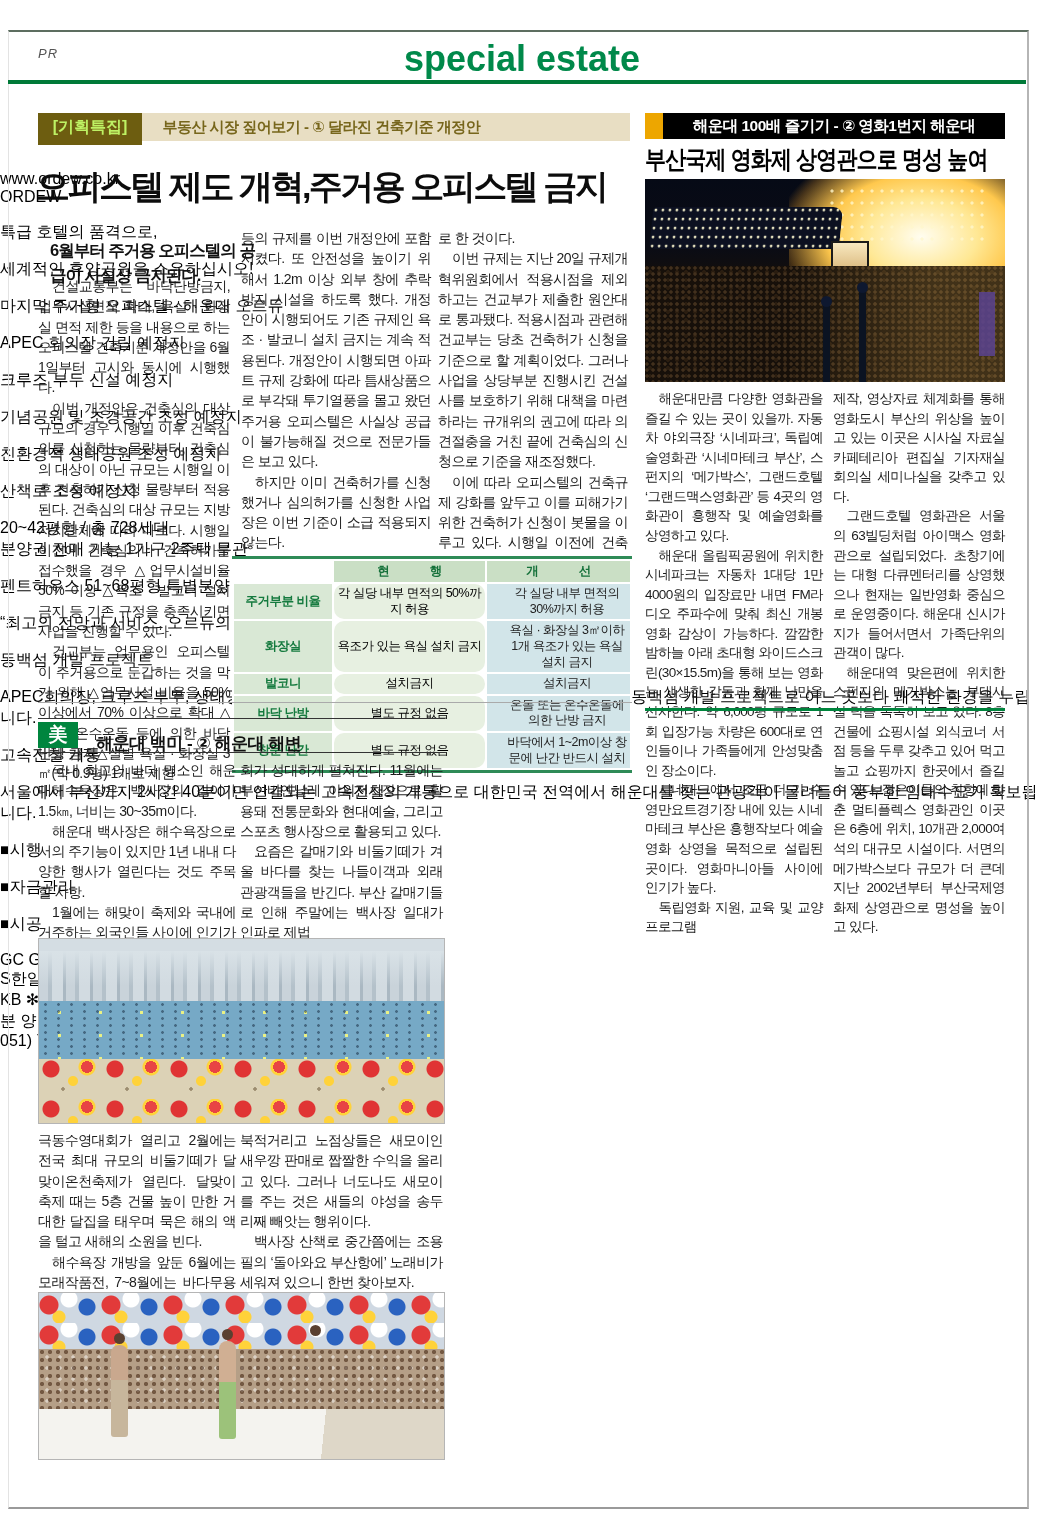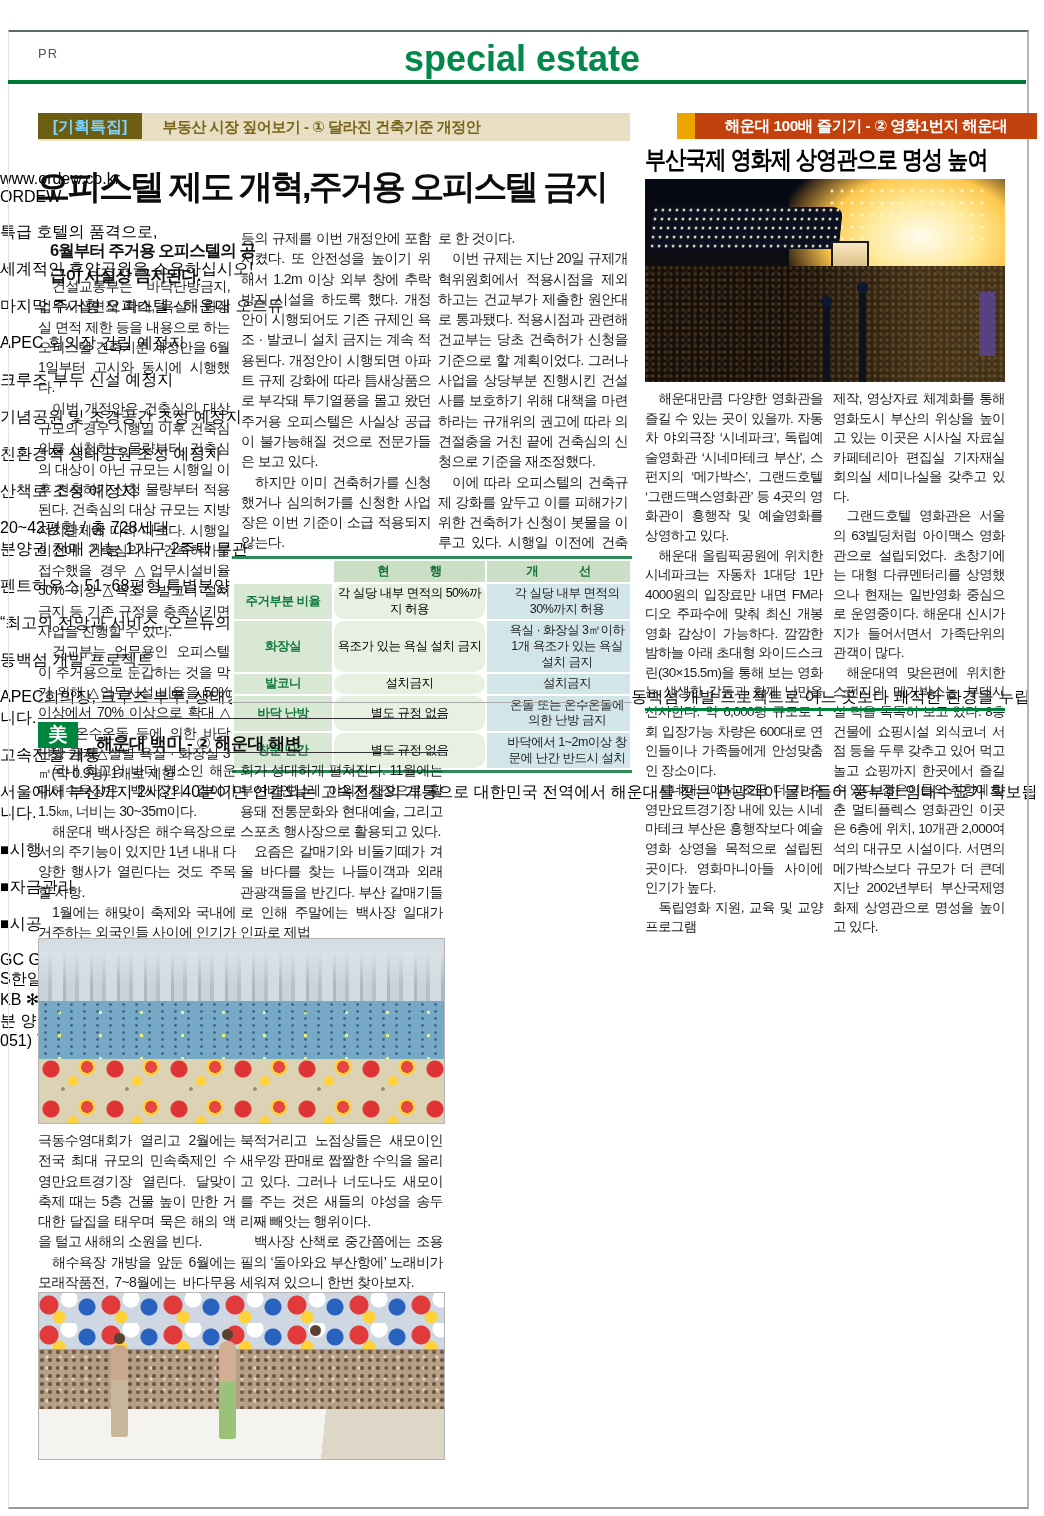--- a/index.html
+++ b/index.html
@@ -1,47 +1,47 @@
 <!DOCTYPE html>
 <html><head>
 <meta charset="utf-8">
 <style>
   html,body{margin:0;padding:0;background:#fff;}
   body{font-family:"Liberation Sans","DejaVu Sans",sans-serif;}
   #page{position:relative;width:1044px;height:1516px;background:#fff;overflow:hidden;}
   
   .frame{position:absolute;left:8px;top:30px;width:1018px;height:1475px;border-top:2px solid #5d6e60;border-right:2px solid #b5b5b5;border-bottom:2px solid #9a9a9a;border-left:1px solid #e3e3e3;pointer-events:none;}
   
-  .pr{position:absolute;left:38px;top:46px;font-size:13px;color:#555;letter-spacing:1px;}
+  .pr{position:absolute;left:38px;top:46px;font-size:13px;color:#555;letter-spacing:1px;font-style:italic;}
   .section-title{position:absolute;left:0;top:38px;width:1044px;margin:0;text-align:center;font-size:36px;font-weight:bold;color:#00894a;letter-spacing:0;}
   .green-rule{position:absolute;left:8px;top:80px;width:1018px;height:4px;background:#007a38;}
   
   .f-kicker{position:absolute;left:38px;top:113px;width:592px;height:28px;background:#e8dec3;}
-  .f-kicker .badge{display:inline-block;width:104px;height:26px;line-height:28px;background:#6d5d10;color:#7dd3fc;font-weight:bold;font-size:16px;text-align:center;vertical-align:top;}
+  .f-kicker .badge{display:inline-block;width:104px;height:32px;line-height:28px;background:#6d5d10;color:#bef264;font-weight:bold;font-size:16px;text-align:center;vertical-align:top;}
   .f-kicker .ktext{display:inline-block;height:28px;line-height:28px;margin-left:16px;color:#77661c;font-weight:bold;font-size:15px;letter-spacing:-0.5px;vertical-align:top;}
   .f-headline{position:absolute;left:36px;top:164px;margin:0;font-size:34px;font-weight:bold;color:#0c0c0c;letter-spacing:-2.5px;white-space:nowrap;}
   .f-lead{position:absolute;left:38px;top:226px;width:212px;margin:12px;font-size:16.5px;font-weight:bold;color:#111;line-height:1.5;letter-spacing:-1px;}
   
   .ncol{position:absolute;font-size:14px;line-height:1.45;color:#1c1c1c;text-align:justify;letter-spacing:-0.6px;}
   .ncol p{margin:0;text-indent:1em;}
   .ncol p.cont{text-indent:0;}
   .fc1{left:38px;top:276px;width:192px;}
   .fc2{left:241px;top:228px;width:190px;}
   .fc3{left:438px;top:228px;width:190px;}
   
   .reg-table{position:absolute;left:232px;top:556px;width:400px;border-collapse:separate;border-spacing:2px;background:#fff;border-top:3px solid #2e8b57;border-bottom:3px solid #2e8b57;font-size:12.5px;letter-spacing:-0.5px;}
   .reg-table th{background:#cadfc5;color:#15713a;font-weight:bold;padding:2px 0;word-spacing:3em;text-align:center;}
   .reg-table th.blank{background:#fff;}
   .reg-table td{padding:2px 3px;text-align:center;line-height:1.25;}
   .reg-table td.lbl{background:#d9e8d5;color:#157a3e;font-weight:bold;width:92px;}
   .reg-table td.cur{background:#e7f0e1;color:#000000;width:145px;border-radius:10px;}
   .reg-table td.rev{background:#d2e5e9;color:#222;padding-left:20px;}
   .left-bottom-rule{position:absolute;left:38px;top:702px;width:594px;height:1px;background:#aaa;}
   
-  .c-kicker{position:absolute;left:645px;top:113px;width:360px;height:26px;background:#c2410c;margin-left:32px;}
+  .c-kicker{position:absolute;left:645px;top:113px;width:360px;height:26px;background:#000000;}
   .c-kicker .ysq{position:absolute;left:0;top:0;width:18px;height:26px;background:#eda600;}
   .c-kicker .ktext{position:absolute;left:18px;top:0;width:342px;height:26px;line-height:26px;color:#fff;font-weight:bold;font-size:15.5px;text-align:center;letter-spacing:-0.5px;}
   .c-headline{position:absolute;left:645px;top:143px;margin:0;font-size:25px;font-weight:bold;color:#000;letter-spacing:-1px;white-space:nowrap;transform:scaleX(.84);transform-origin:left top;}
   .cc1{left:645px;top:389px;width:178px;font-size:13.5px;}
   .cc2{left:833px;top:389px;width:172px;font-size:13.5px;}
   .c-bottom-rule{position:absolute;left:645px;top:708px;width:360px;height:3px;background:#00843d;}
   
   .photo-fest{position:absolute;left:645px;top:179px;width:360px;height:203px;overflow:hidden;background:linear-gradient(180deg,#060a16 0%,#0b0c14 35%,#171008 55%,#201608 100%);}
   .pf-ship{position:absolute;left:6px;top:28px;width:190px;height:42px;background-color:#0c1020;background-image:radial-gradient(circle at 3px 3px,rgba(255,250,210,.9) 0 1px,transparent 1.8px);background-size:7px 9px;border-radius:4px 10px 2px 6px;transform:skewX(-6deg);}
   .pf-stage{position:absolute;right:-24px;top:-14px;width:240px;height:160px;background:radial-gradient(ellipse at 55% 45%,#fffdf0 0%,#ffe895 30%,#ffc84d 50%,rgba(255,170,40,.25) 72%,transparent 78%);}
@@ -261,21 +261,21 @@
   <div class="ncol bc2">
     <p class="cont">회가 성대하게 펼쳐진다. 11월에는 부산비엔날레 야외전시장으로 활용돼 전통문화와 현대예술, 그리고 스포츠 행사장으로 활용되고 있다.</p>
     <p>요즘은 갈매기와 비둘기떼가 겨울 바다를 찾는 나들이객과 외래 관광객들을 반긴다. 부산 갈매기들로 인해 주말에는 백사장 일대가 인파로 제법</p>
   </div>
   <div class="photo-b1">
     <div class="b1-city"></div>
     <div class="b1-sea"></div>
     <div class="b1-sand"></div>
   </div>
   <div class="ncol bc3">
-    <p class="cont">극동수영대회가 열리고 2월에는 전국 최대 규모의 민속축제인 수영만요트경기장 열린다. 달맞이 축제 때는 5층 건물 높이 만한 거대한 달집을 태우며 묵은 해의 액을 털고 새해의 소원을 빈다.</p>
+    <p class="cont">극동수영대회가 열리고 2월에는 전국 최대 규모의 비둘기떼가 달맞이온천축제가 열린다. 달맞이 축제 때는 5층 건물 높이 만한 거대한 달집을 태우며 묵은 해의 액을 털고 새해의 소원을 빈다.</p>
     <p>해수욕장 개방을 앞둔 6월에는 모래작품전, 7~8월에는 바다무용제와 부산바다축제, 10월에는 오킴스철인대</p>
   </div>
   <div class="ncol bc4">
     <p class="cont">북적거리고 노점상들은 새모이인 새우깡 판매로 짭짤한 수익을 올리고 있다. 그러나 너도나도 새모이를 주는 것은 새들의 야성을 송두리째 빼앗는 행위이다.</p>
     <p>백사장 산책로 중간쯤에는 조용필의 ‘돌아와요 부산항에’ 노래비가 세워져 있으니 한번 찾아보자.</p>
   </div>
   <div class="photo-b2">
     <div class="b2-umb"></div>
     <div class="b2-crowd"></div>
     <div class="b2-runway"></div>

